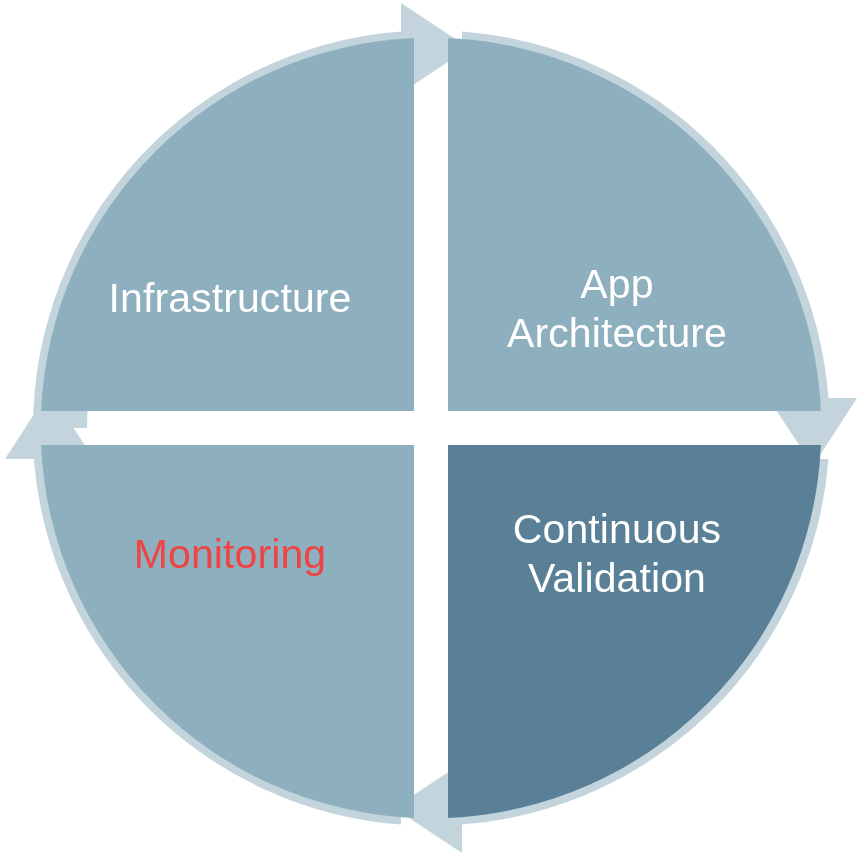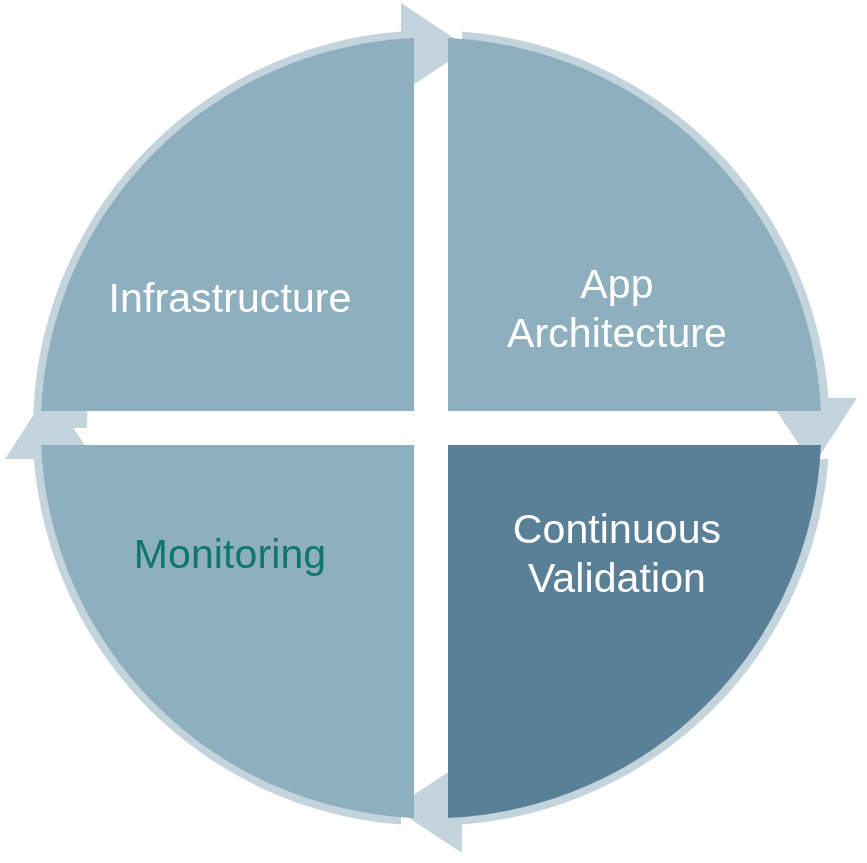--- a/index.html
+++ b/index.html
@@ -136,15 +136,15 @@
   </svg>
 
   <div class="quadrant-label" id="label-infrastructure" style="color: rgb(255, 255, 255);">Infrastructure</div>
 
   <div class="quadrant-label" id="label-app-architecture" style="color: rgb(255, 255, 255);">App
 Architecture</div>
 
   <div class="quadrant-label" id="label-continuous-validation" style="color: rgb(255, 255, 255);">Continuous
 Validation</div>
 
-  <div class="quadrant-label" id="label-monitoring" style="color: #0f766e; text-align: center;">Monitoring</div>
+  <div class="quadrant-label" id="label-monitoring" style="color: #ef4444; text-align: center;">Monitoring</div>
 
 </div>
 
 </body></html>

